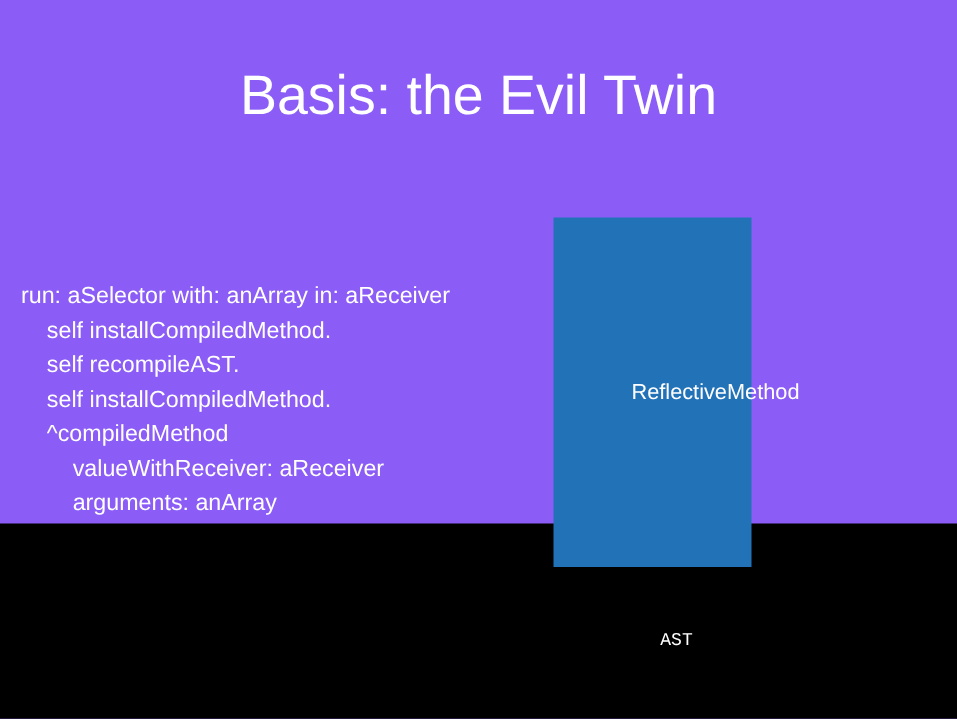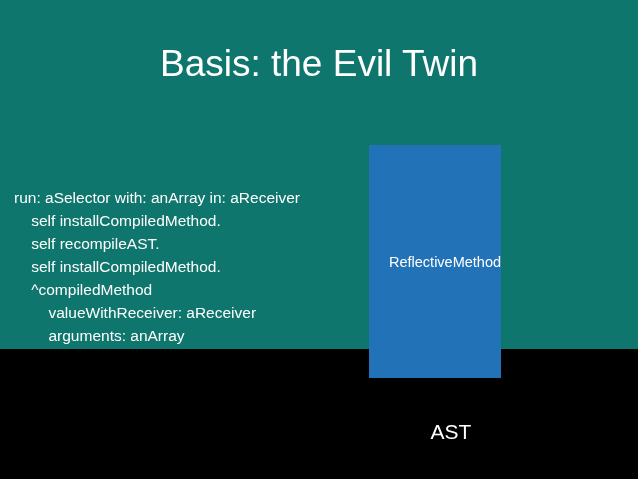--- a/index.html
+++ b/index.html
@@ -10,21 +10,21 @@
   body {
     width: 638px;
     height: 479px;
     overflow: hidden;
     font-family: "Liberation Sans", sans-serif;
   }
   .slide {
     position: relative;
     width: 638px;
     height: 349px;
-    background: #0f766e;
+    background: #8b5cf6;
   }
   .slide-title {
     position: absolute;
     left: 0;
     top: 42px;
     width: 638px;
     text-align: center;
     color: #ffffff;
     font-size: 37px;
     font-weight: normal;
@@ -49,35 +49,34 @@
     top: 145px;
     width: 132px;
     height: 233px;
     background: #2272b8;
   }
   .ast-box-label {
     position: absolute;
     left: 369px;
     top: 254px;
     width: 164px;
-    text-align: left;
+    text-align: right;
     color: #ffffff;
     font-size: 14.5px;
     font-family: "Liberation Sans", sans-serif;
-    margin-left: 20px;
   }
   .ast-caption {
     position: absolute;
     left: 369px;
     top: 420px;
     width: 164px;
     text-align: center;
     color: #ffffff;
-    font-size: 21px;
-    font-family: Liberation Sans, sans-serif;
+    font-size: 12px;
+    font-family: Liberation Mono, monospace;
   }
 </style>
 </head>
 <body>
 
 <div class="slide">
 
   <div class="slide-title">Basis: the Evil Twin</div>
 
   <div class="code-block">run: aSelector with: anArray in: aReceiver

